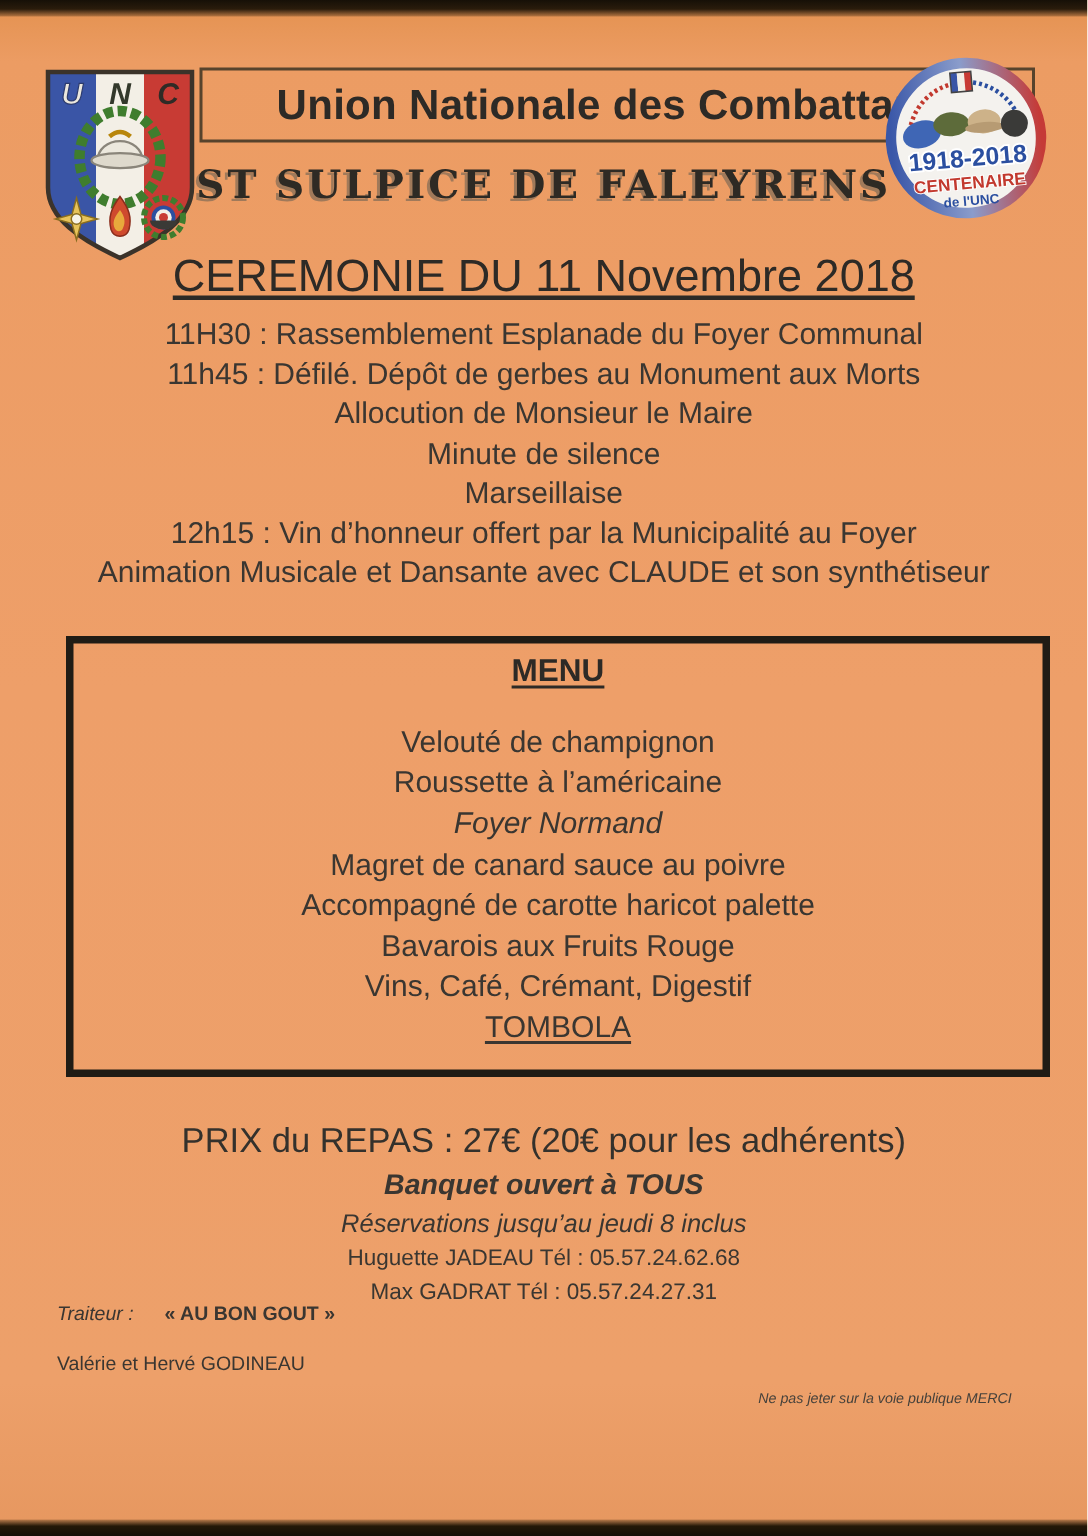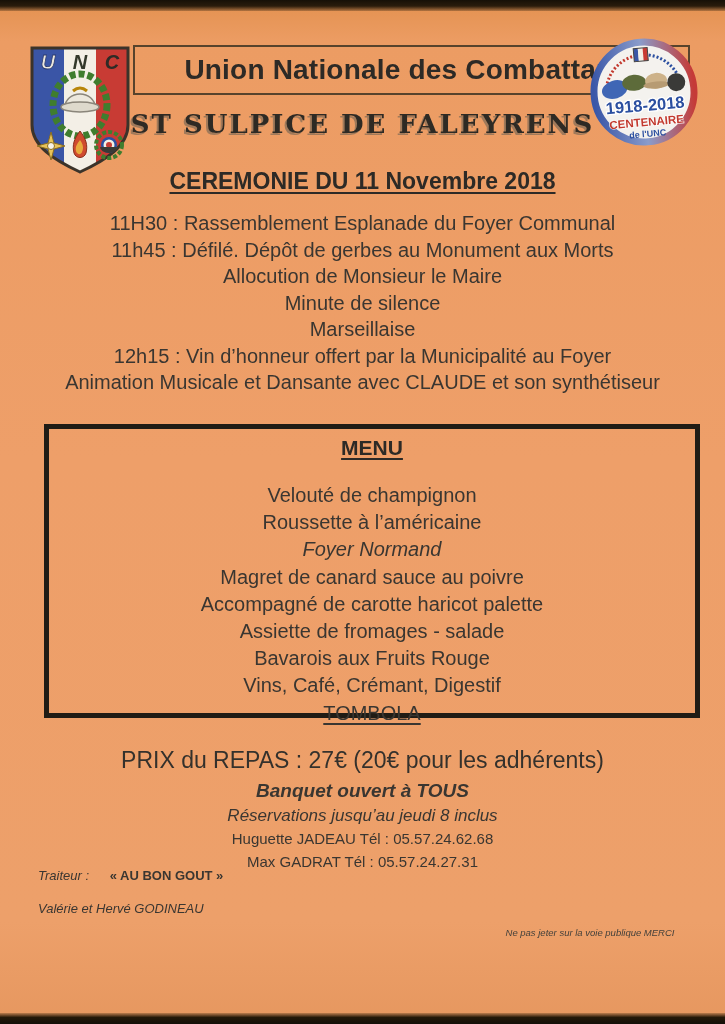--- a/index.html
+++ b/index.html
@@ -36,21 +36,21 @@
   .badge-wrap{left:590px;top:38px;width:108px;height:108px;transform:rotate(-5deg);}
 
   .location{
     top:109px;
     font-family:"DejaVu Serif",serif;
     font-weight:bold;font-size:26px;letter-spacing:2px;
     color:#2e2a24;
     text-shadow:-2px 2px 0 rgba(98,92,82,.55);
   }
   .ceremony{
-    top:168px;font-size:23px;font-weight:bold;color:#2d2a26;
+    top:168px;font-size:30px;font-weight:normal;color:#2d2a26;
   }
   .ceremony span{text-decoration:underline;text-underline-offset:3px;}
 
   
   .schedule{top:210px;}
   .schedule div{
     font-size:20px;line-height:26.5px;color:#3a3631;
   }
 
   
@@ -74,21 +74,21 @@
   
   .price{top:747px;font-size:23px;color:#34312c;}
   .open-all{top:780px;font-size:19px;font-weight:bold;font-style:italic;color:#3a3631;}
   .reserv{top:806px;font-size:17px;color:#3a3631;font-style:italic;}
   .contact1{top:830px;font-size:15px;color:#3a3631;}
   .contact2{top:853px;font-size:15px;color:#3a3631;}
 
   
   .caterer{left:38px;top:868px;font-size:13px;color:#3a3631;font-style:italic;}
   .caterer b{font-style:normal;font-weight:bold;margin-left:17px;}
-  .caterer-people{left:38px;top:901px;font-size:13px;font-style:italic;color:#3a3631;}
+  .caterer-people{left:38px;top:901px;font-size:13px;color:#3a3631;}
   .notice{left:470px;top:927px;width:240px;text-align:center;font-size:9.5px;font-style:italic;color:#45413b;}
 </style>
 </head>
 <body>
 
 <div class="page">
 
   <div class="scan-edge-top"></div>
   <div class="scan-edge-bottom"></div>
 
@@ -187,21 +187,20 @@
   </div>
 
   <div class="abs menu-box">
     <div class="menu-title">MENU</div>
     <div class="menu-items">
       <div>Velouté de champignon</div>
       <div>Roussette à l’américaine</div>
       <div class="it">Foyer Normand</div>
       <div>Magret de canard sauce au poivre</div>
       <div>Accompagné de carotte haricot palette</div>
-      <div>Assiette de fromages - salade</div>
       <div>Bavarois aux Fruits Rouge</div>
       <div>Vins, Café, Crémant, Digestif</div>
       <div class="tombola">TOMBOLA</div>
     </div>
   </div>
 
   <div class="abs center price">PRIX du REPAS : 27€  (20€ pour les adhérents)</div>
   <div class="abs center open-all">Banquet ouvert à TOUS</div>
   <div class="abs center reserv">Réservations jusqu’au jeudi 8 inclus</div>
   <div class="abs center contact1">Huguette JADEAU Tél : 05.57.24.62.68</div>

